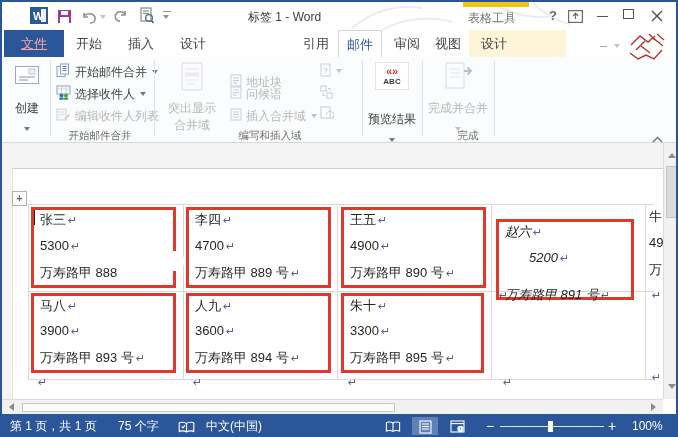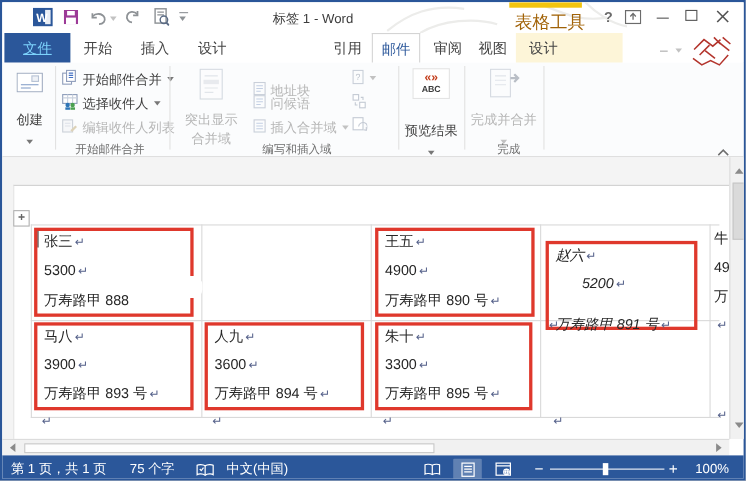--- a/index.html
+++ b/index.html
@@ -3,26 +3,26 @@
 <meta charset="utf-8">
 <style>
   html,body{margin:0;padding:0;background:#888;}
   *{box-sizing:border-box;font-family:"Liberation Sans","DejaVu Sans",sans-serif;}
   .window{position:relative;width:678px;height:437px;background:#fff;border:2px solid #2a5699;overflow:hidden;}
   .abs{position:absolute;}
   
   .titlebar{position:absolute;left:0;top:0;width:678px;height:28px;background:#fff;}
   .title-text{position:absolute;top:7px;font-size:12px;color:#3d3d3d;white-space:nowrap;}
   .ctx-gold{position:absolute;background:#f2c40e;}
-  .ctx-title{position:absolute;font-size:16px;color:#a16207;white-space:nowrap;}
+  .ctx-title{position:absolute;font-size:12px;color:#737373;white-space:nowrap;}
   .winbtn{position:absolute;color:#6b6b6b;font-size:13px;line-height:16px;text-align:center;}
   
   .tabrow{position:absolute;left:0;top:28px;width:678px;height:27px;background:#fff;}
   .tab{position:absolute;top:0;height:27px;line-height:27px;font-size:13px;color:#444;text-align:center;white-space:nowrap;}
-  .tab.file{background:#2b579a;color:#7dd3fc;text-decoration:underline;}
+  .tab.file{background:#2b579a;color:#fca5a5;text-decoration:underline;}
   .tab.active{background:#fff;border:1px solid #d4d4d4;border-bottom:none;color:#2b579a;}
   .ctxbg{position:absolute;top:0;height:27px;background:#fdf5d8;}
   
   .ribbon{position:absolute;left:0;top:55px;width:678px;height:86px;background:#fbfcfd;border-bottom:1px solid #d8d8d8;}
   .rsep{position:absolute;top:3px;width:1px;height:76px;background:#e2e2e2;}
   .bigbtn{position:absolute;text-align:center;}
   .biglabel{font-size:12px;color:#3f3f3f;white-space:nowrap;}
   .dis, .dis .biglabel{color:#b6b6b6;}
   .rowbtn{position:absolute;height:18px;font-size:12px;color:#3f3f3f;white-space:nowrap;display:flex;align-items:center;}
   .rowbtn.dis{color:#b6b6b6;}
@@ -271,21 +271,21 @@
       <span class="iconbox" style="margin-top:2px;"><svg width="30" height="30">
             <rect x="3" y="1" width="18" height="25" fill="#fbfcfd" stroke="#d5dae1"></rect>
             <line x1="7" y1="7" x2="17" y2="7" stroke="#e1e5ea"></line>
             <line x1="7" y1="11" x2="17" y2="11" stroke="#e1e5ea"></line>
             <line x1="7" y1="15" x2="17" y2="15" stroke="#e1e5ea"></line>
             <path d="M21 9 h6 M24.5 5.5 L28 9 L24.5 12.5" stroke="#b9bec6" stroke-width="2" fill="none"></path>
           </svg></span>
       <div class="biglabel" style="margin-top:4px;">完成并合并</div>
       <span class="caret light" style="margin-top:6px;"></span>
     </div>
-    <div class="grouplabel" style="left:411px;width:60px;text-align:right;">完成</div>
+    <div class="grouplabel" style="left:436px;width:60px;">完成</div>
     <div class="rsep" style="left:492px;"></div>
 
     <span class="abs" style="left:650px;top:72px;"><svg width="11" height="7" fill="none" stroke="#6f6f6f" stroke-width="1.4">
           <path d="M1 6 L5.5 1.5 L10 6"></path>
         </svg></span>
   </div>
 
   <div class="docarea">
     <div class="page"></div>
 
@@ -298,20 +298,25 @@
     <div class="gridh" style="left:26px;top:148px;width:626px;"></div>
     <div class="gridh" style="left:26px;top:236px;width:626px;"></div>
 
     <div class="movehandle" style="left:10px;top:48px;">+</div>
     <div class="cursorbar" style="left:32px;top:67px;"></div>
 
     <div class="cell" style="left:29px;top:64px;width:145px;height:81px;">
       <div class="cl" style="top:1px;"><span>张三</span><span class="pm">↵</span></div>
       <div class="cl" style="top:28px;"><span>5300</span><span class="pm">↵</span></div>
       <div class="cl" style="top:54px;"><span>万寿路甲  888</span></div>
+    </div>
+    <div class="cell" style="left:184px;top:64px;width:145px;height:81px;">
+      <div class="cl" style="top:1px;"><span>李四</span><span class="pm">↵</span></div>
+      <div class="cl" style="top:28px;"><span>4700</span><span class="pm">↵</span></div>
+      <div class="cl" style="top:54px;"><span>万寿路甲 889 号</span><span class="pm">↵</span></div>
     </div>
     <div class="cell" style="left:339px;top:64px;width:145px;height:81px;">
       <div class="cl" style="top:1px;"><span>王五</span><span class="pm">↵</span></div>
       <div class="cl" style="top:28px;"><span>4900</span><span class="pm">↵</span></div>
       <div class="cl" style="top:54px;"><span>万寿路甲 890 号</span><span class="pm">↵</span></div>
     </div>
     <div class="cell" style="left:494px;top:76px;width:138px;height:81px;font-style:italic;">
       <div class="cl" style="top:1px;"><span>赵六</span><span class="pm">↵</span></div>
       <div class="cl" style="top:28px;margin-left:24px;"><span>5200</span><span class="pm">↵</span></div>
       <div class="cl" style="top:54px;margin-top:10px;"><span>万寿路甲 891 号</span><span class="pm">↵</span></div>

